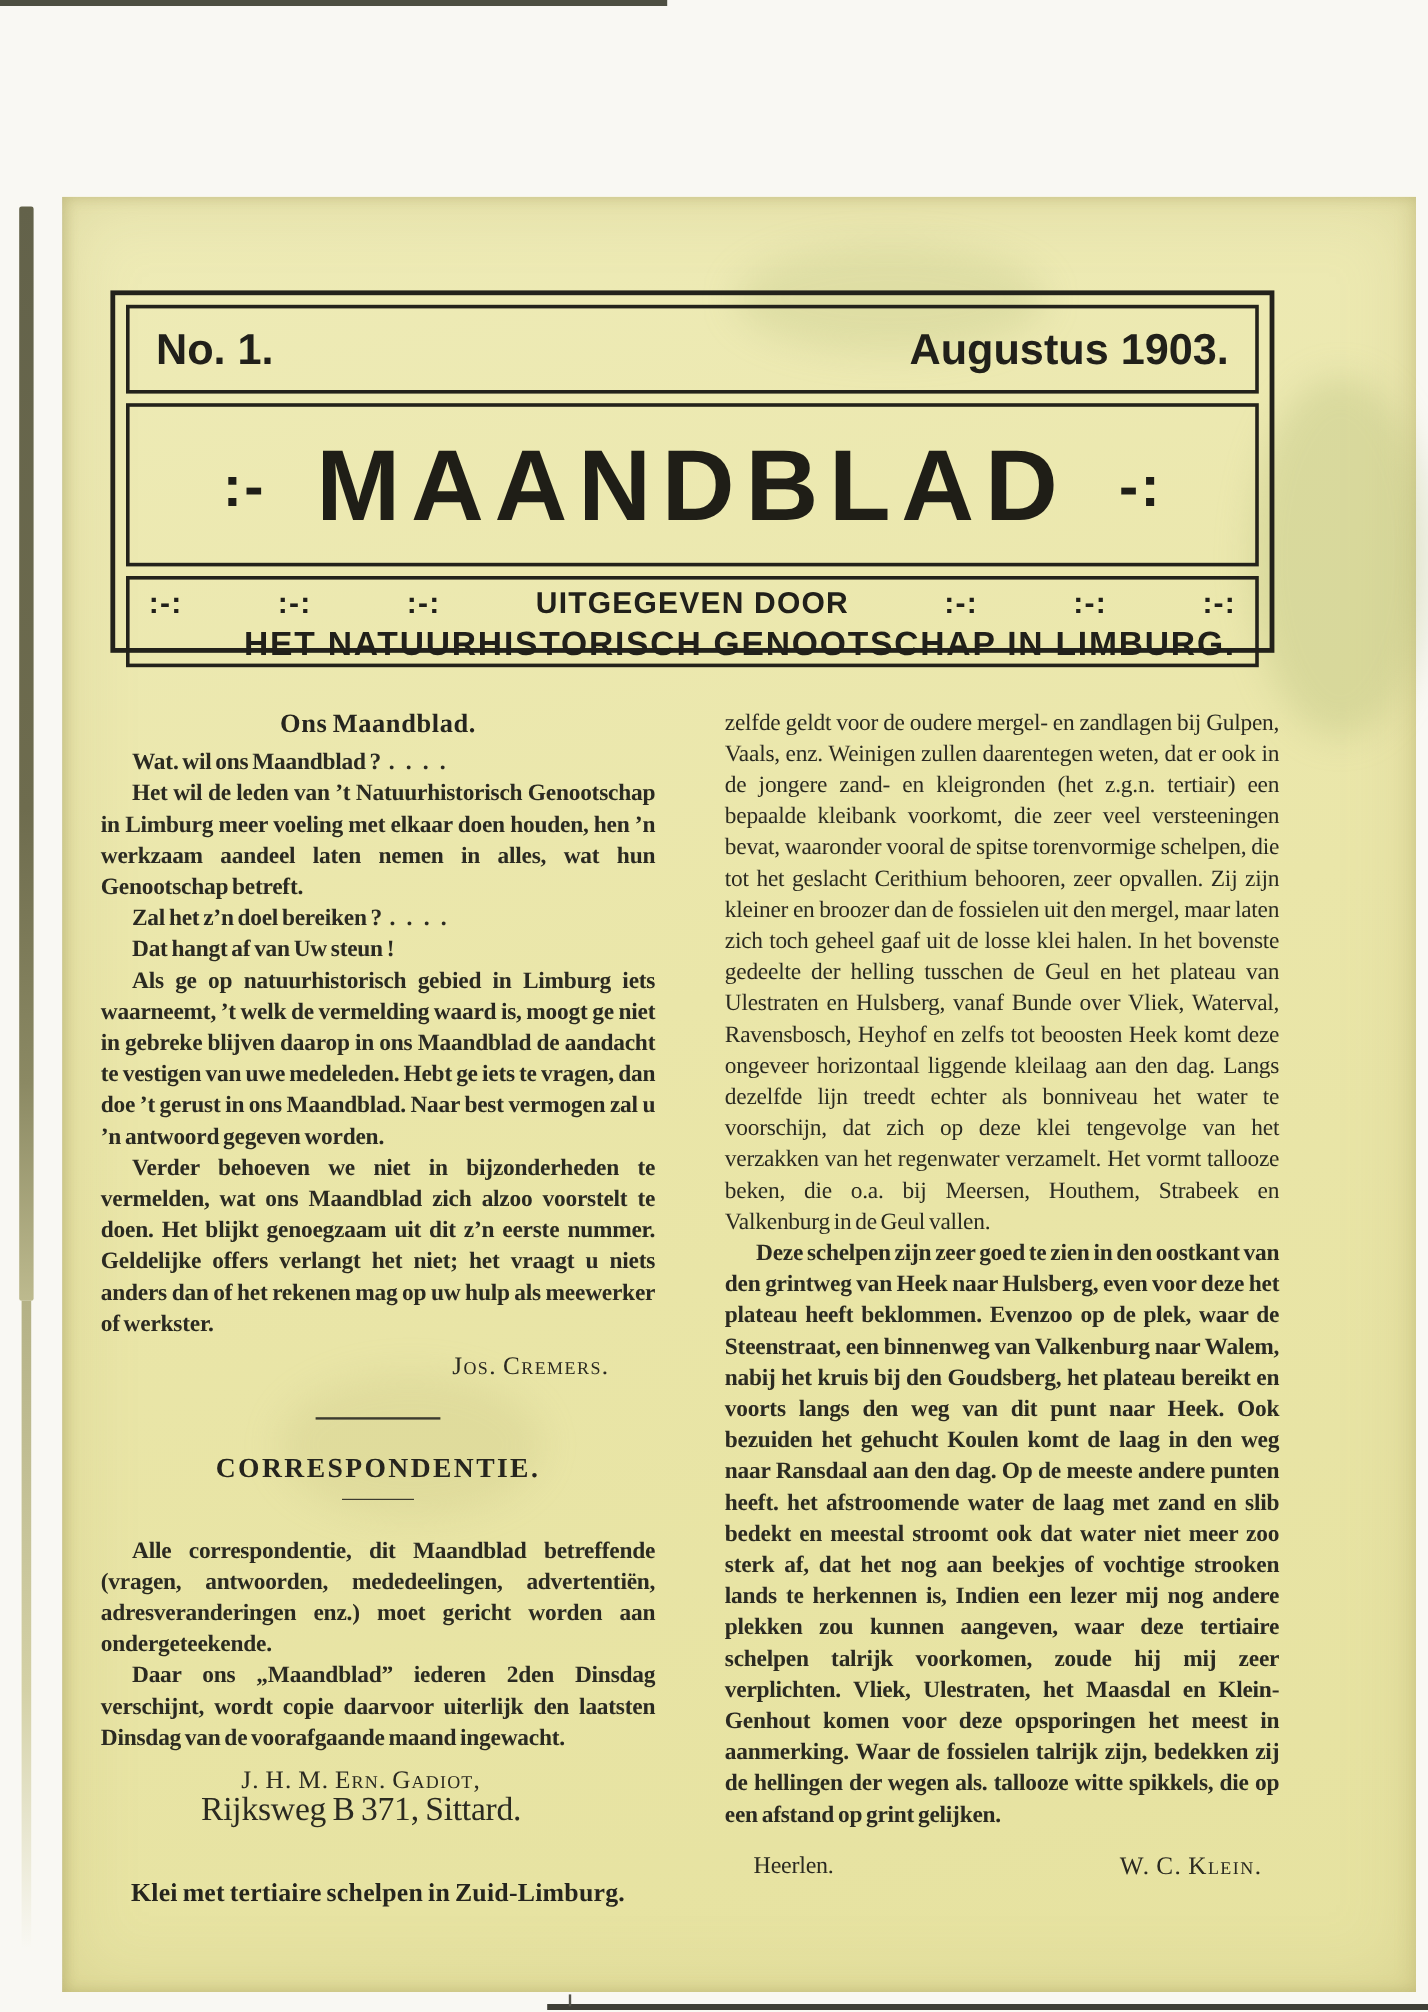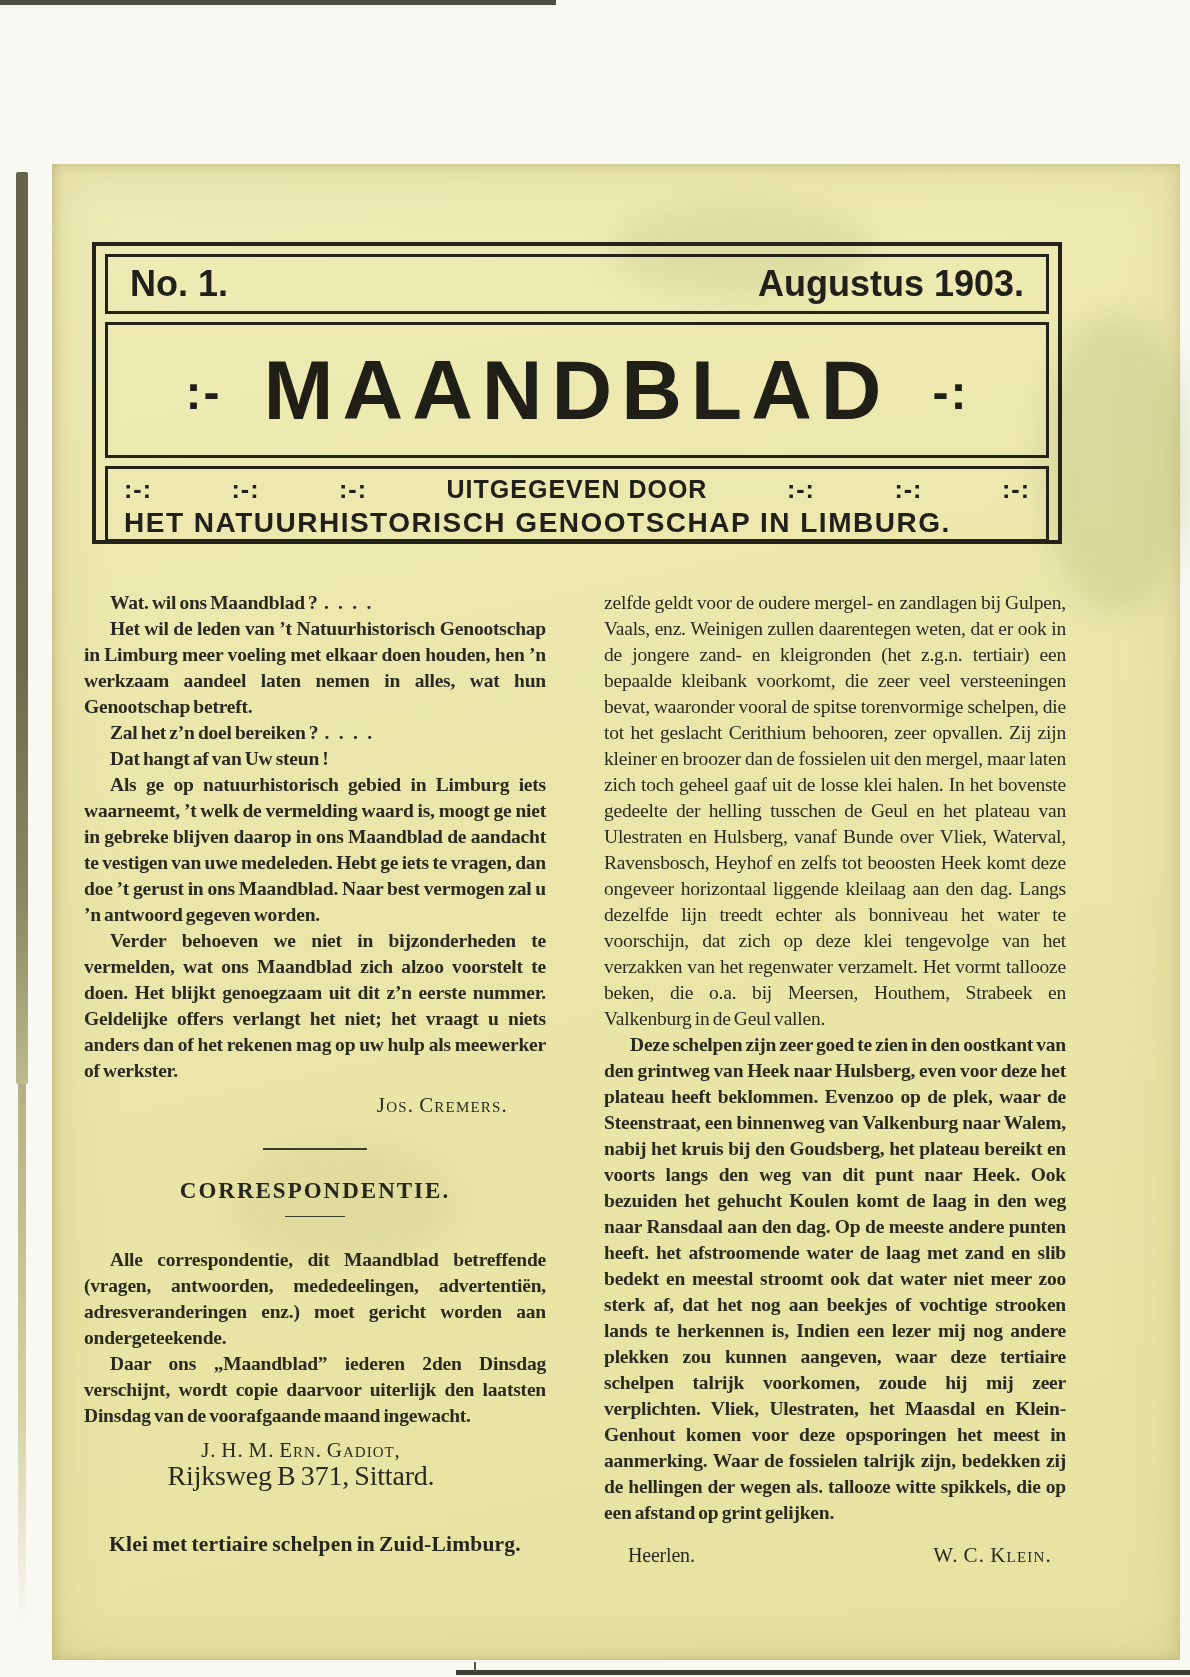--- a/index.html
+++ b/index.html
@@ -38,21 +38,21 @@
   .stain.s3 { left:180px; top:980px; width:220px; height:120px; background:rgba(190,185,120,.20); }
 
   
   .header-frame {
     position:absolute; left:40px; top:78px; width:970px; height:302px;
     border:4px solid #23221b; padding:8px 9px; box-sizing:border-box;
     background:transparent;
   }
   .hbox { border:3px solid #23221b; box-sizing:border-box; color:#21201a; }
   .issue-row {
-    height:60px; margin-bottom:8px;
+    height:74px; margin-bottom:8px;
     display:flex; justify-content:space-between; align-items:center;
     padding:0 22px;
     font-family:"Liberation Sans", sans-serif; font-weight:bold; font-size:36px;
   }
   .title-row {
     height:136px; margin-bottom:8px;
     display:flex; justify-content:center; align-items:center; gap:42px;
   }
   .title-row .title {
     margin:0; font-family:"Liberation Sans", sans-serif; font-weight:bold;
@@ -62,21 +62,21 @@
     font-family:"Liberation Sans", sans-serif; font-weight:bold;
     font-size:48px; letter-spacing:2px; color:#1f1e17; transform:translateY(2px);
   }
   .publisher-row { height:76px; padding:6px 16px 4px; }
   .pub-line1 {
     display:flex; justify-content:space-between; align-items:baseline;
     font-family:"Liberation Sans", sans-serif; font-weight:bold; font-size:25px;
     letter-spacing:1px; margin-bottom:3px;
   }
   .pub-line2 {
-    text-align:left;
+    text-align:right;
     font-family:"Liberation Sans", sans-serif; font-weight:bold; font-size:28px;
     letter-spacing:1.5px; white-space:nowrap;
   }
 
   
   .col { position:absolute; top:426px; width:462px; color:#2b2a21;
          font-size:19.5px; line-height:26px; text-align:justify;
          letter-spacing:-0.2px; word-spacing:-1.5px; }
   .col-left  { left:32px; }
   .col-right { left:552px; }
@@ -145,20 +145,21 @@
           <span>:-:</span>
           <span>:-:</span>
         </div>
         <div class="pub-line2">HET NATUURHISTORISCH GENOOTSCHAP IN LIMBURG.</div>
       </div>
 
     </div>
 
     <section class="col col-left">
 
+      <h3 class="art-heading">Ons Maandblad.</h3>
       <p class="para">Wat. wil ons Maandblad ?&nbsp;&nbsp;.&nbsp;&nbsp;&nbsp;.&nbsp;&nbsp;&nbsp;.&nbsp;&nbsp;&nbsp;.</p>
       <p class="para">Het wil de leden van ’t Natuurhistorisch Genootschap in Limburg meer voeling met elkaar doen houden, hen ’n werkzaam aandeel laten nemen in alles, wat hun Genootschap betreft.</p>
       <p class="para">Zal het z’n doel bereiken ?&nbsp;&nbsp;.&nbsp;&nbsp;&nbsp;.&nbsp;&nbsp;&nbsp;.&nbsp;&nbsp;&nbsp;.</p>
       <p class="para">Dat hangt af van Uw steun !</p>
       <p class="para">Als ge op natuurhistorisch gebied in Limburg iets waarneemt, ’t welk de vermelding waard is, moogt ge niet in gebreke blijven daarop in ons Maandblad de aandacht te vestigen van uwe medeleden. Hebt ge iets te vragen, dan doe ’t gerust in ons Maandblad. Naar best vermogen zal u ’n antwoord gegeven worden.</p>
       <p class="para">Verder behoeven we niet in bijzonderheden te vermelden, wat ons Maandblad zich alzoo voorstelt te doen. Het blijkt genoegzaam uit dit z’n eerste nummer. Geldelijke offers verlangt het niet; het vraagt u niets anders dan of het rekenen mag op uw hulp als meewerker of werkster.</p>
       <div class="signature-right">Jos. Cremers.</div>
 
       <hr class="divider">
 

